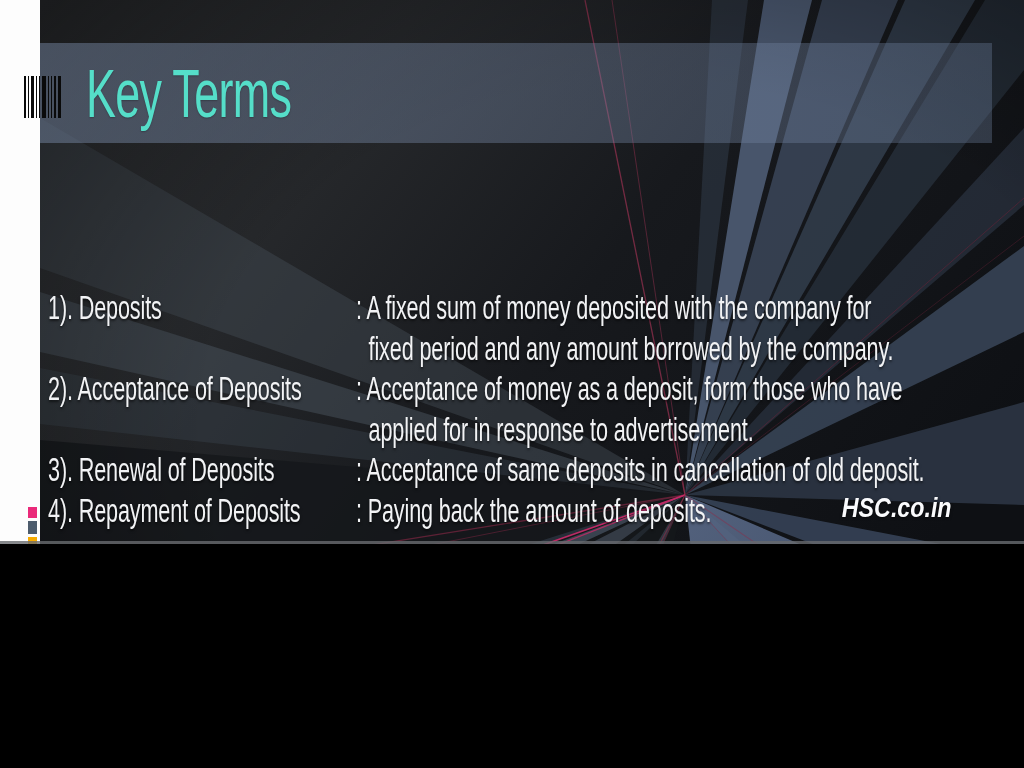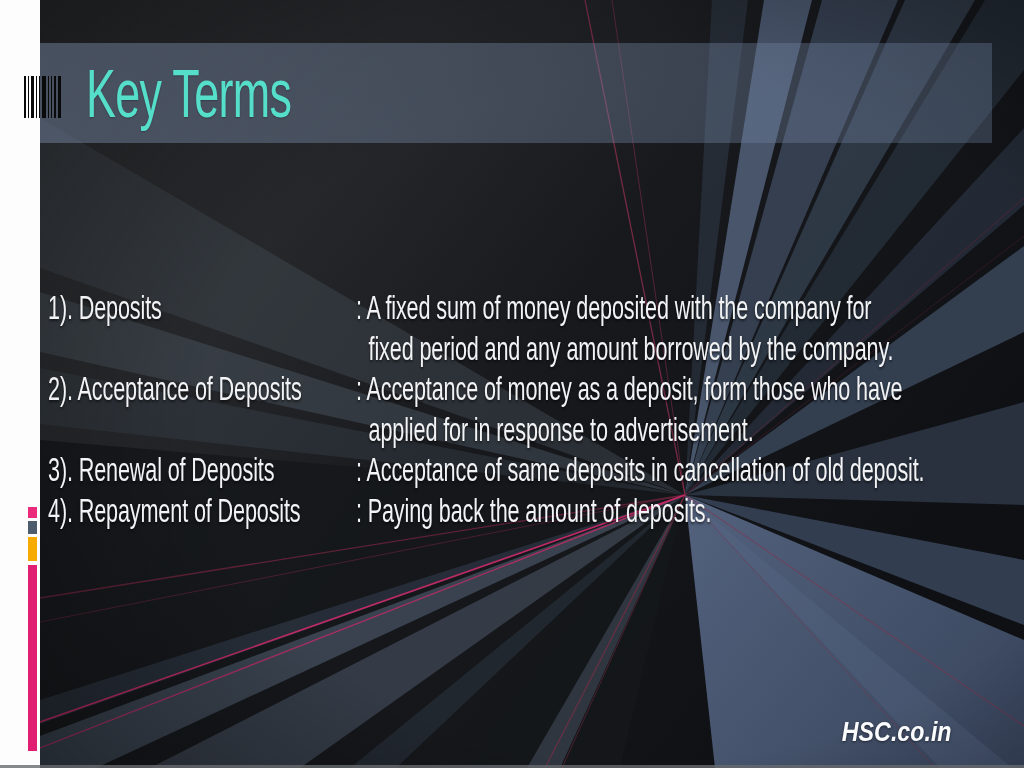--- a/index.html
+++ b/index.html
@@ -1,19 +1,19 @@
 <!DOCTYPE html>
 <html><head>
 <meta charset="utf-8">
 <style>
   html, body { margin: 0; padding: 0; background: #000; }
   .slide {
     position: relative;
     width: 1024px;
-    height: 768px;
+    height: 544px;
     overflow: hidden;
     background: #17191d;
     font-family: "Liberation Sans", "DejaVu Sans", sans-serif;
   }
   .burst { position: absolute; left: 0; top: 0; }
 
   
   .banner {
     position: absolute;
     left: 40px; top: 43px;

